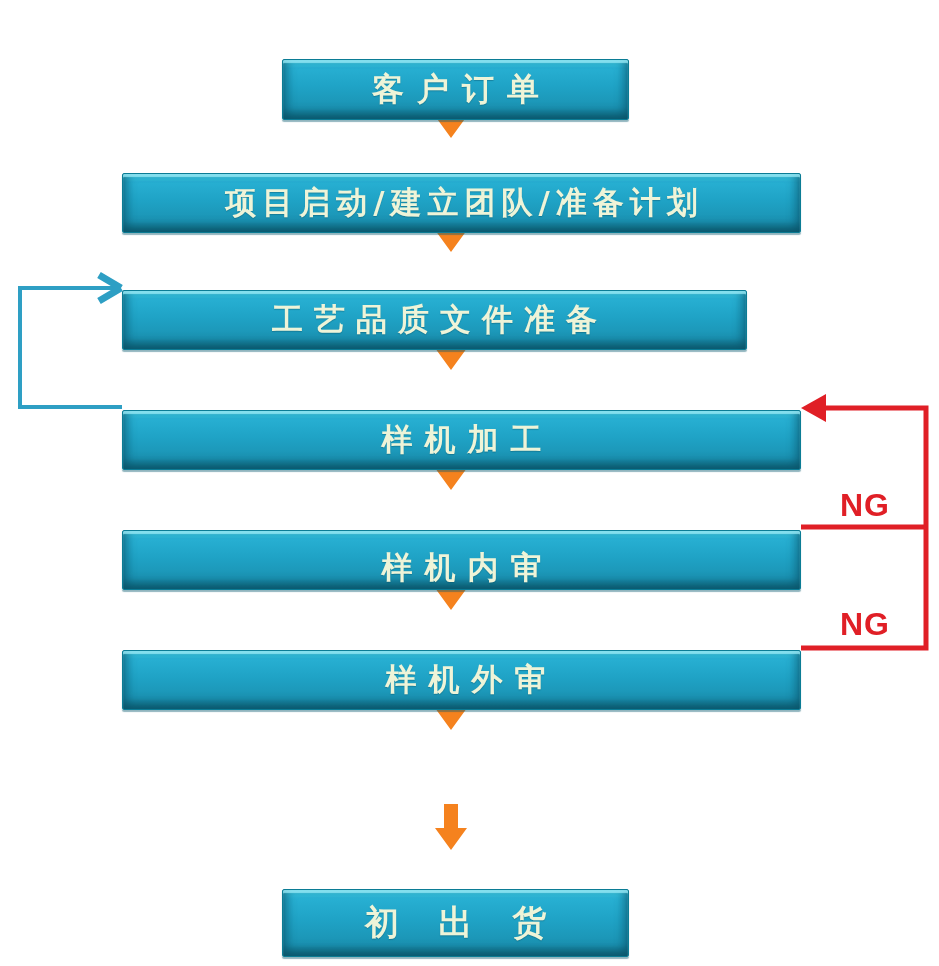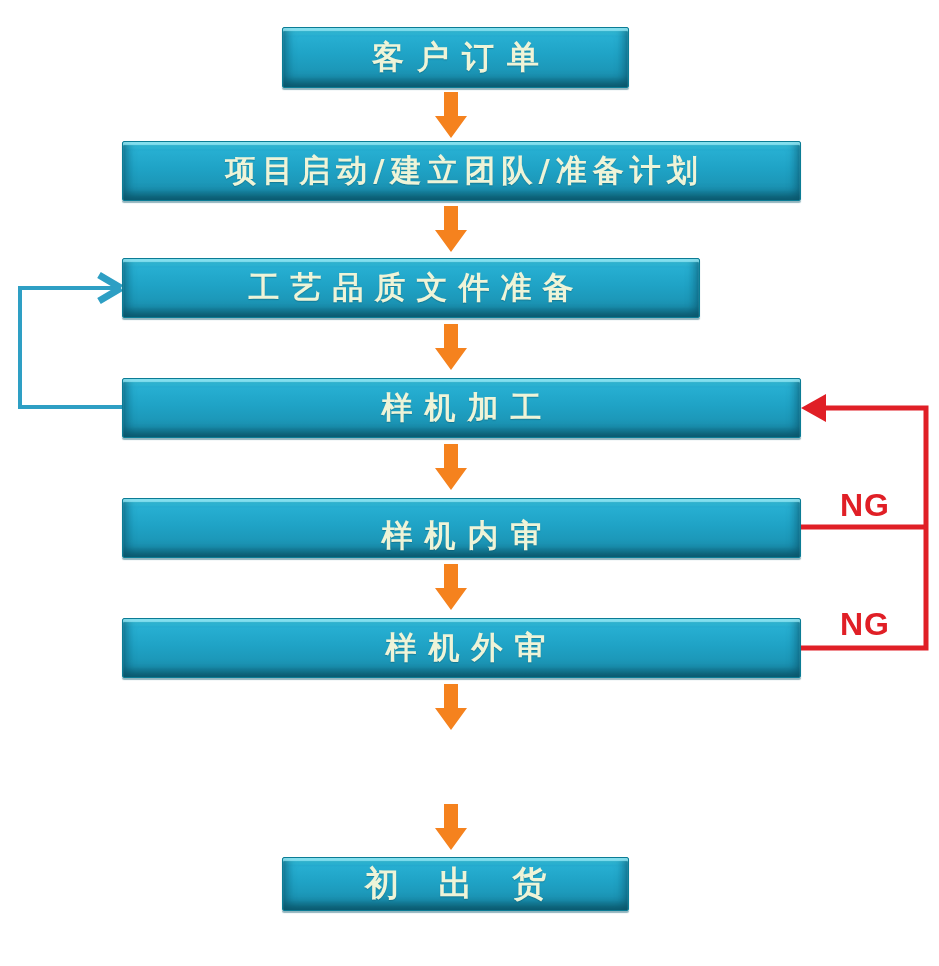--- a/index.html
+++ b/index.html
@@ -41,30 +41,31 @@
       #16859f 100%);
     border: 1px solid #0b7c95;
     border-radius: 2px;
     box-shadow:
       inset 0 3px 1px rgba(160, 240, 252, 0.75),
       inset 0 -7px 9px rgba(7, 70, 90, 0.55),
       inset 6px 0 8px rgba(7, 70, 90, 0.30),
       inset -6px 0 8px rgba(7, 70, 90, 0.30),
       0 2px 1px rgba(10, 90, 110, 0.45);
     text-shadow: 0 1px 1px rgba(10, 80, 100, 0.4);
+    margin-top: 32px;
   }
   
   .pos-1 { left: 282px; top:  27px; width: 347px; height: 61px; font-size: 32px; letter-spacing: 13px; padding-left: 13px; }
   .pos-2 { left: 122px; top: 141px; width: 679px; height: 60px; font-size: 31px; letter-spacing: 6px;  padding-left: 6px; text-align: center; }
-  .pos-3 { left: 122px; top: 258px; width: 578px; height: 60px; font-size: 31px; letter-spacing: 11px; padding-left: 11px; }
+  .pos-3 { left: 122px; top: 258px; width: 625px; height: 60px; font-size: 31px; letter-spacing: 11px; padding-left: 11px; }
   .pos-4 { left: 122px; top: 378px; width: 679px; height: 60px; font-size: 31px; letter-spacing: 12px; padding-left: 12px; justify-content: center; }
   .pos-5 { left: 122px; top: 498px; width: 679px; height: 60px; font-size: 31px; letter-spacing: 12px; padding-left: 12px; align-items: flex-end; }
   .pos-6 { left: 122px; top: 618px; width: 679px; height: 60px; font-size: 31px; letter-spacing: 12px; padding-left: 20px; }
   .pos-7 { left: 122px; top: 738px; width: 679px; height: 60px; font-size: 31px; letter-spacing: 12px; padding-left: 12px; }
-  .pos-8 { left: 282px; top: 857px; width: 347px; height: 54px; font-size: 34px; letter-spacing: 14px; padding-left: 14px; }
+  .pos-8 { left: 282px; top: 857px; width: 347px; height: 68px; font-size: 34px; letter-spacing: 14px; padding-left: 14px; }
 
   .ng-label {
     position: absolute;
     color: var(--ng-red, #e01f26);
     font-family: Liberation Sans, sans-serif;
     font-weight: bold;
     font-size: 32px;
     line-height: 1;
     letter-spacing: 1px;
   }

